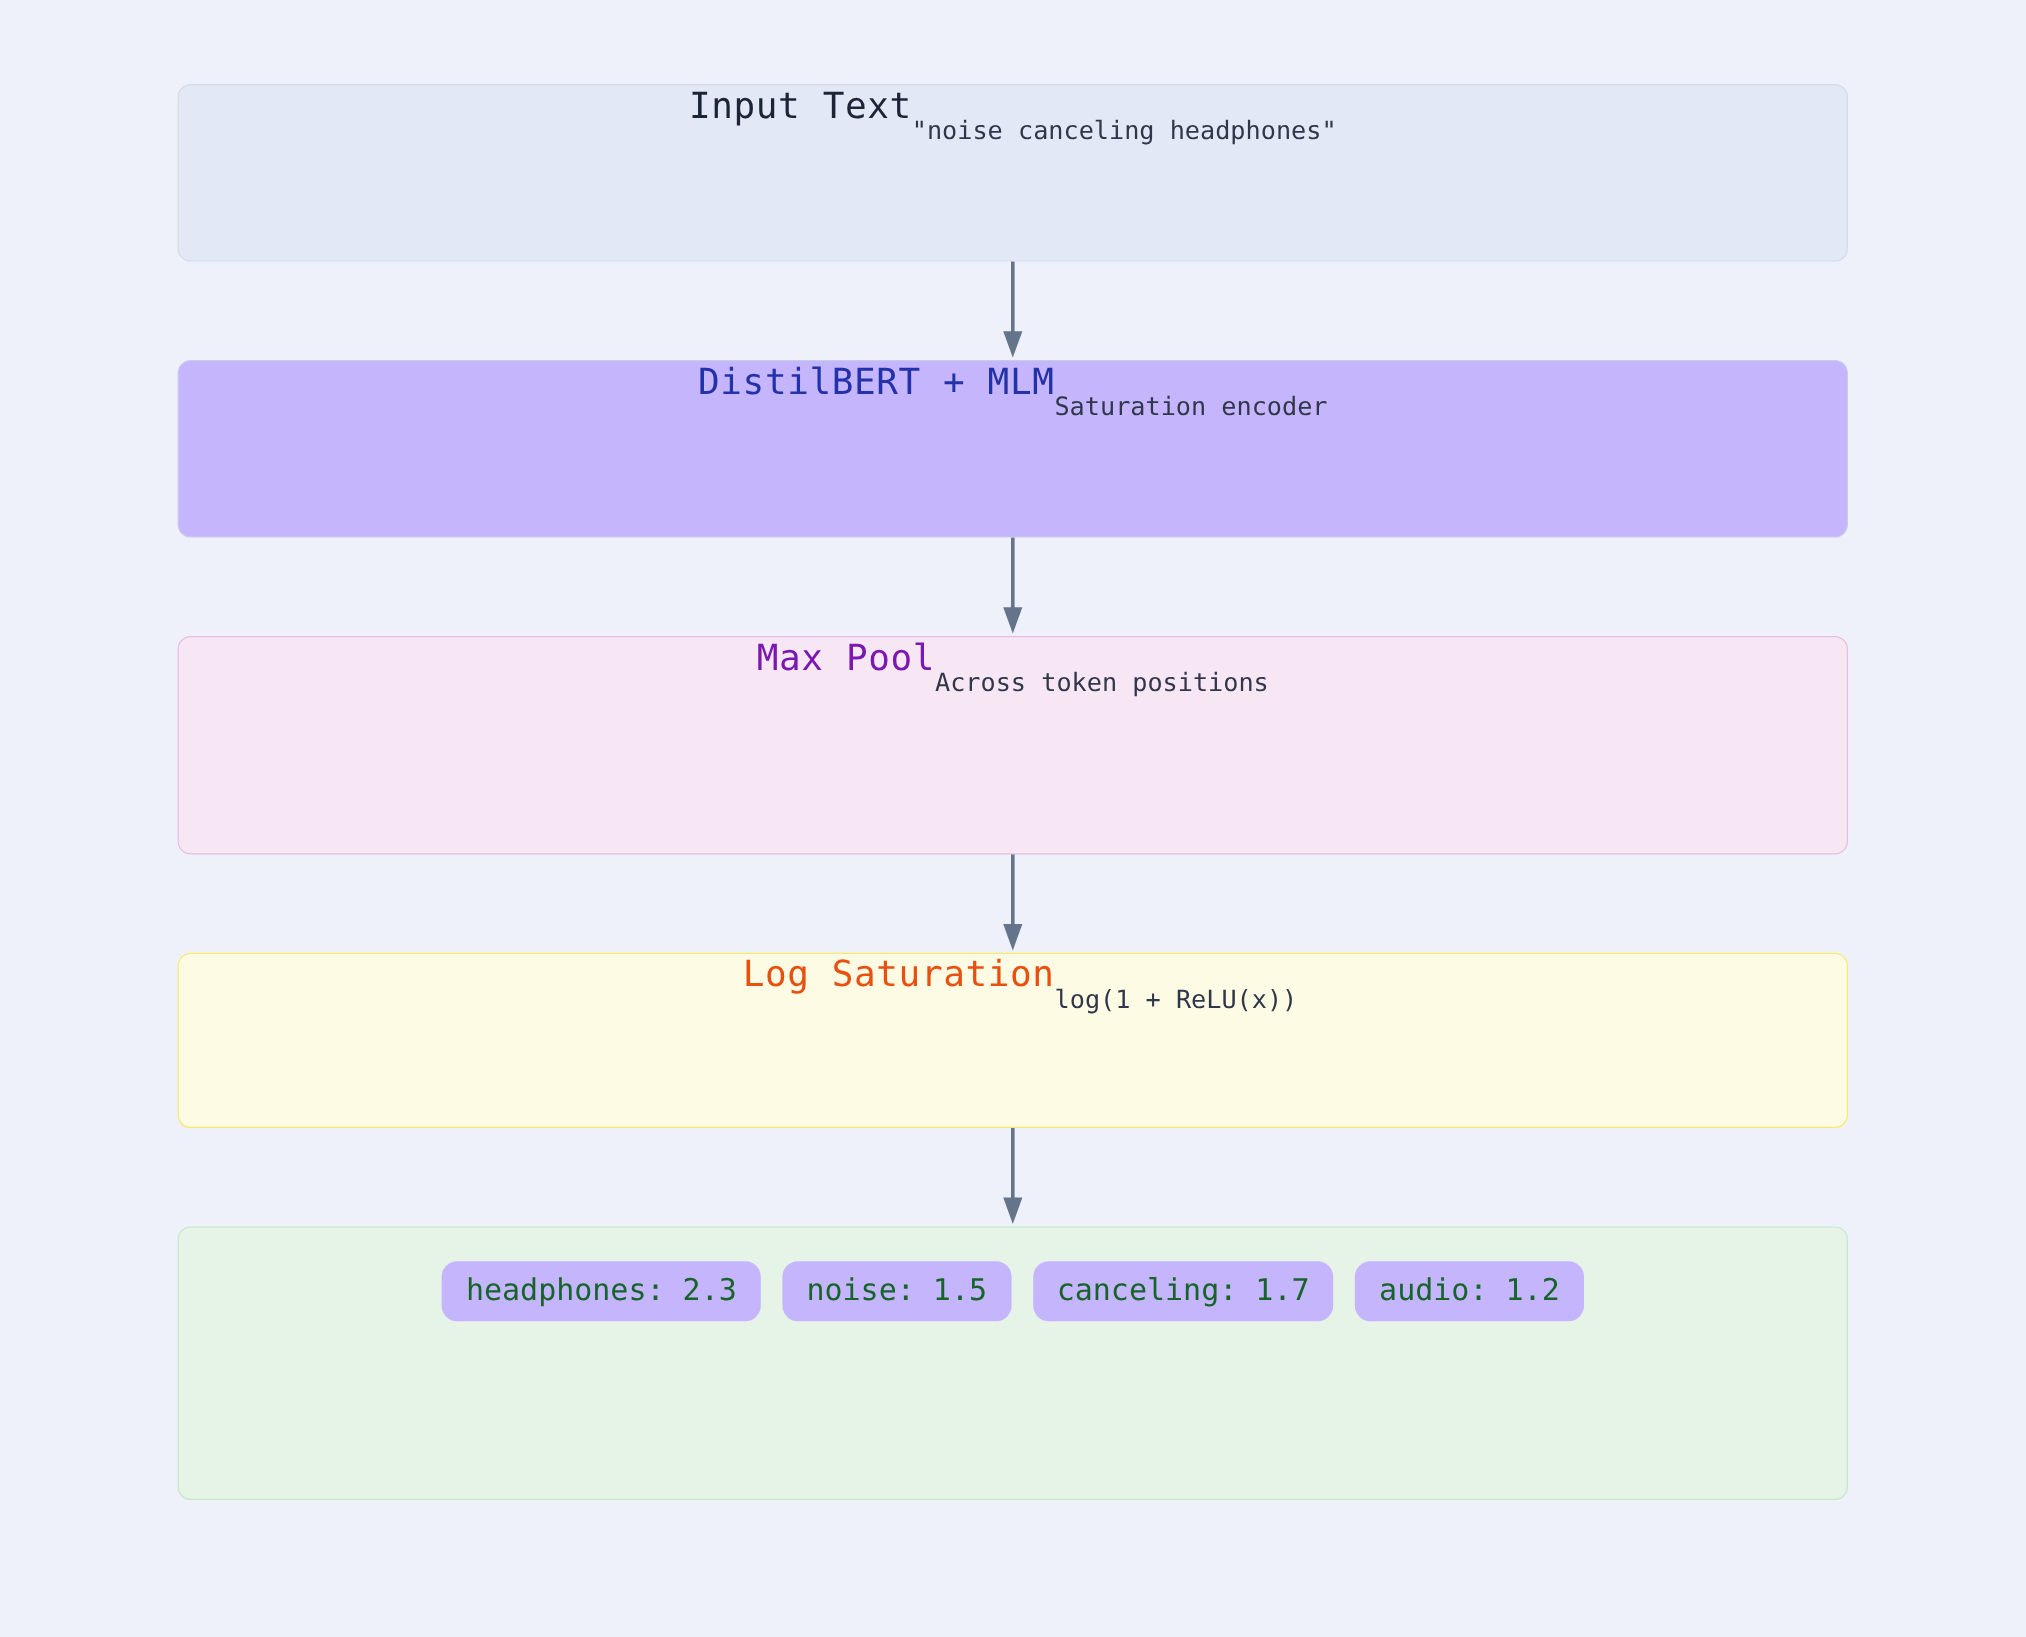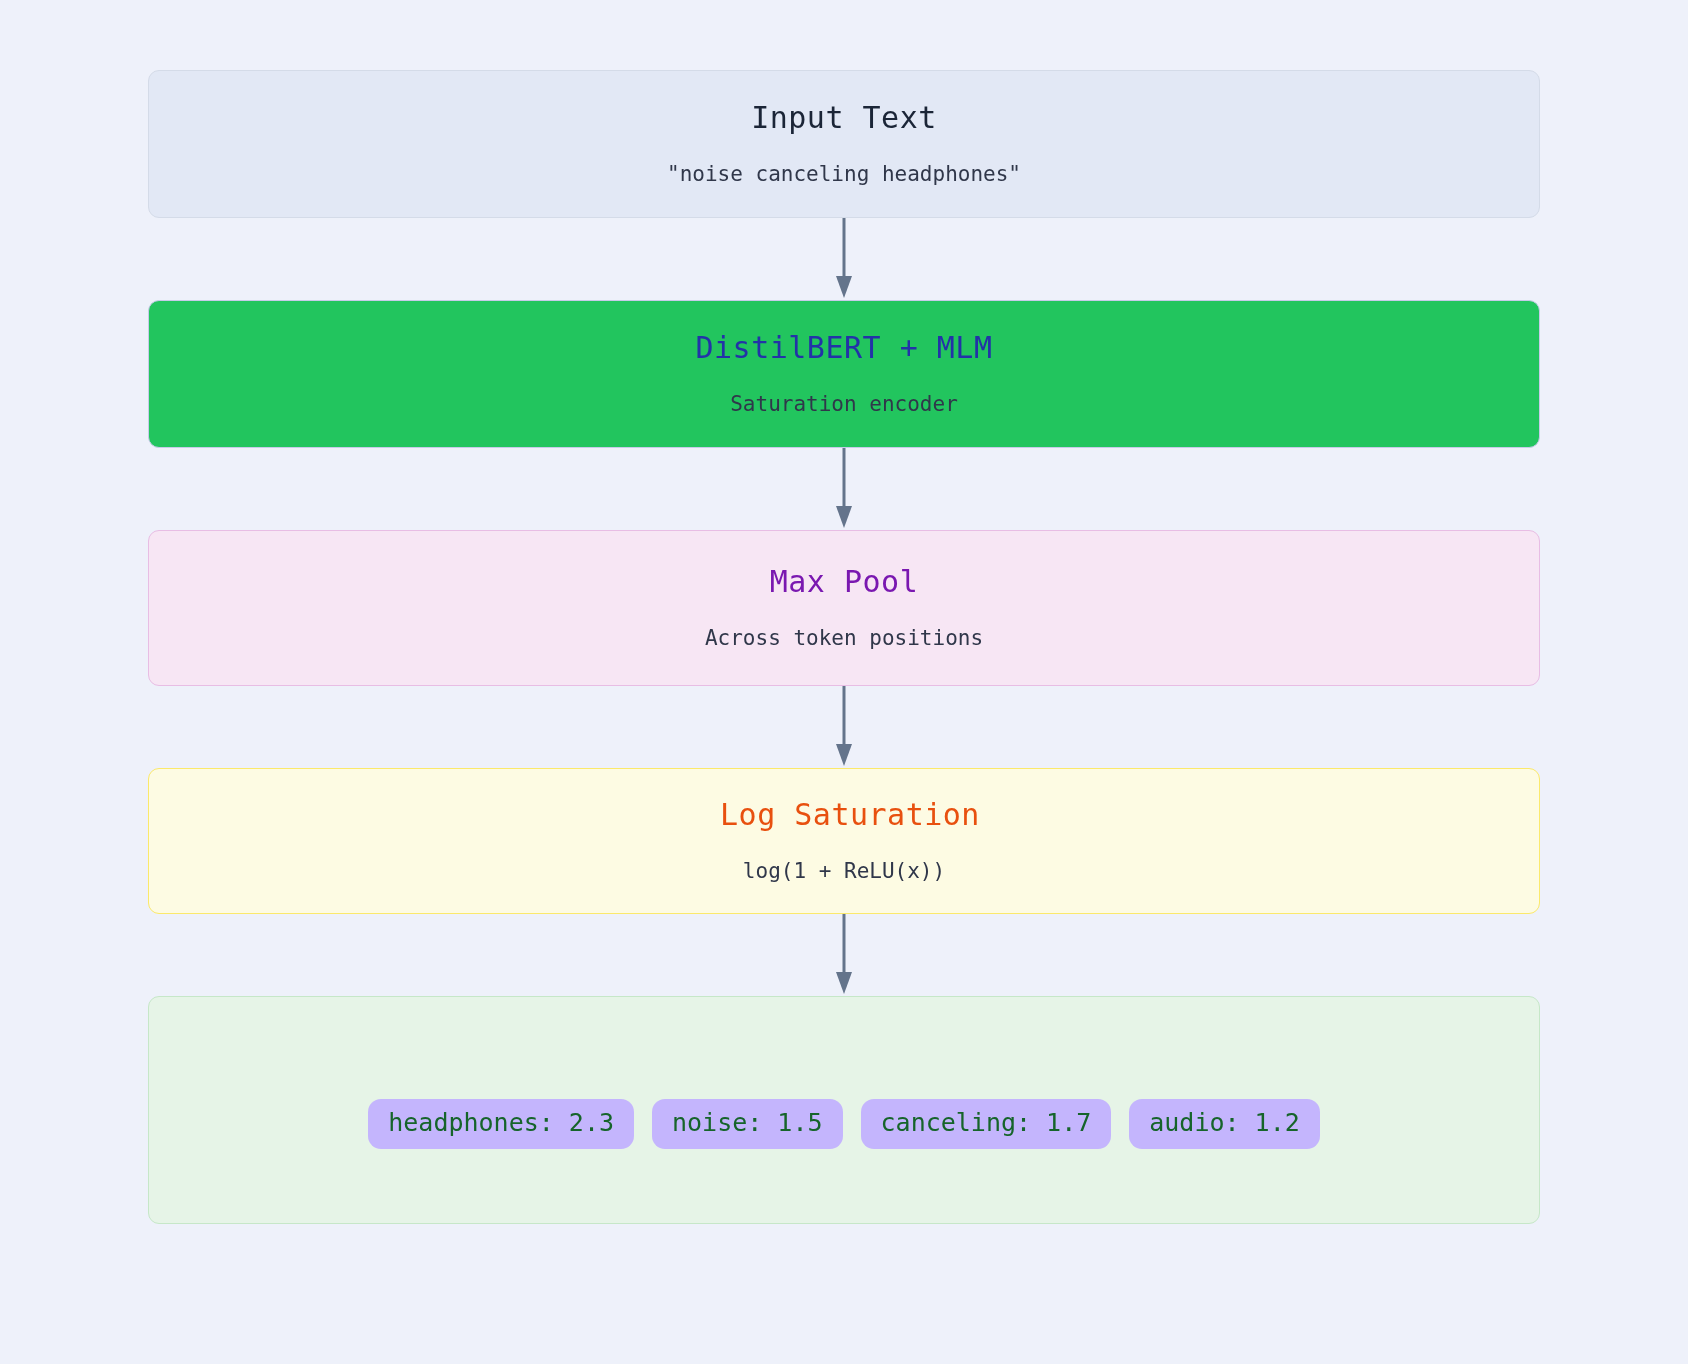--- a/index.html
+++ b/index.html
@@ -22,22 +22,22 @@
     display: flex;
     flex-direction: column;
     align-items: stretch;
   }
 
   .node {
     border-radius: 11px;
     border: 1.6px solid transparent;
     text-align: center;
     display: flex;
-    flex-direction: column;
-    align-items: center;
+    flex-direction: row;
+    align-items: flex-start;
     justify-content: center;
   }
 
   .node-title {
     font-size: 30px;
     letter-spacing: 0.5px;
     line-height: 1.2;
   }
 
   .node-sub {
@@ -49,30 +49,30 @@
 
   
   .node.input {
     background: #e2e8f5;
     border-color: #d4dbe8;
     height: 148px;
   }
   .node.input .node-title { color: #1b2537; }
 
   .node.model {
-    background: #22c55e;
+    background: #c4b5fd;
     border-color: #c7cbe9;
     height: 148px;
   }
   .node.model .node-title { color: #2332a8; }
 
   .node.pool {
     background: #f7e6f4;
     border-color: #e8bde4;
-    height: 156px;
+    height: 182px;
   }
   .node.pool .node-title { color: #7a18b0; }
 
   .node.sat {
     background: #fdfbe3;
     border-color: #fbe96b;
     height: 146px;
   }
   .node.sat .node-title { color: #e8500f; margin-left: 12px; }
 

